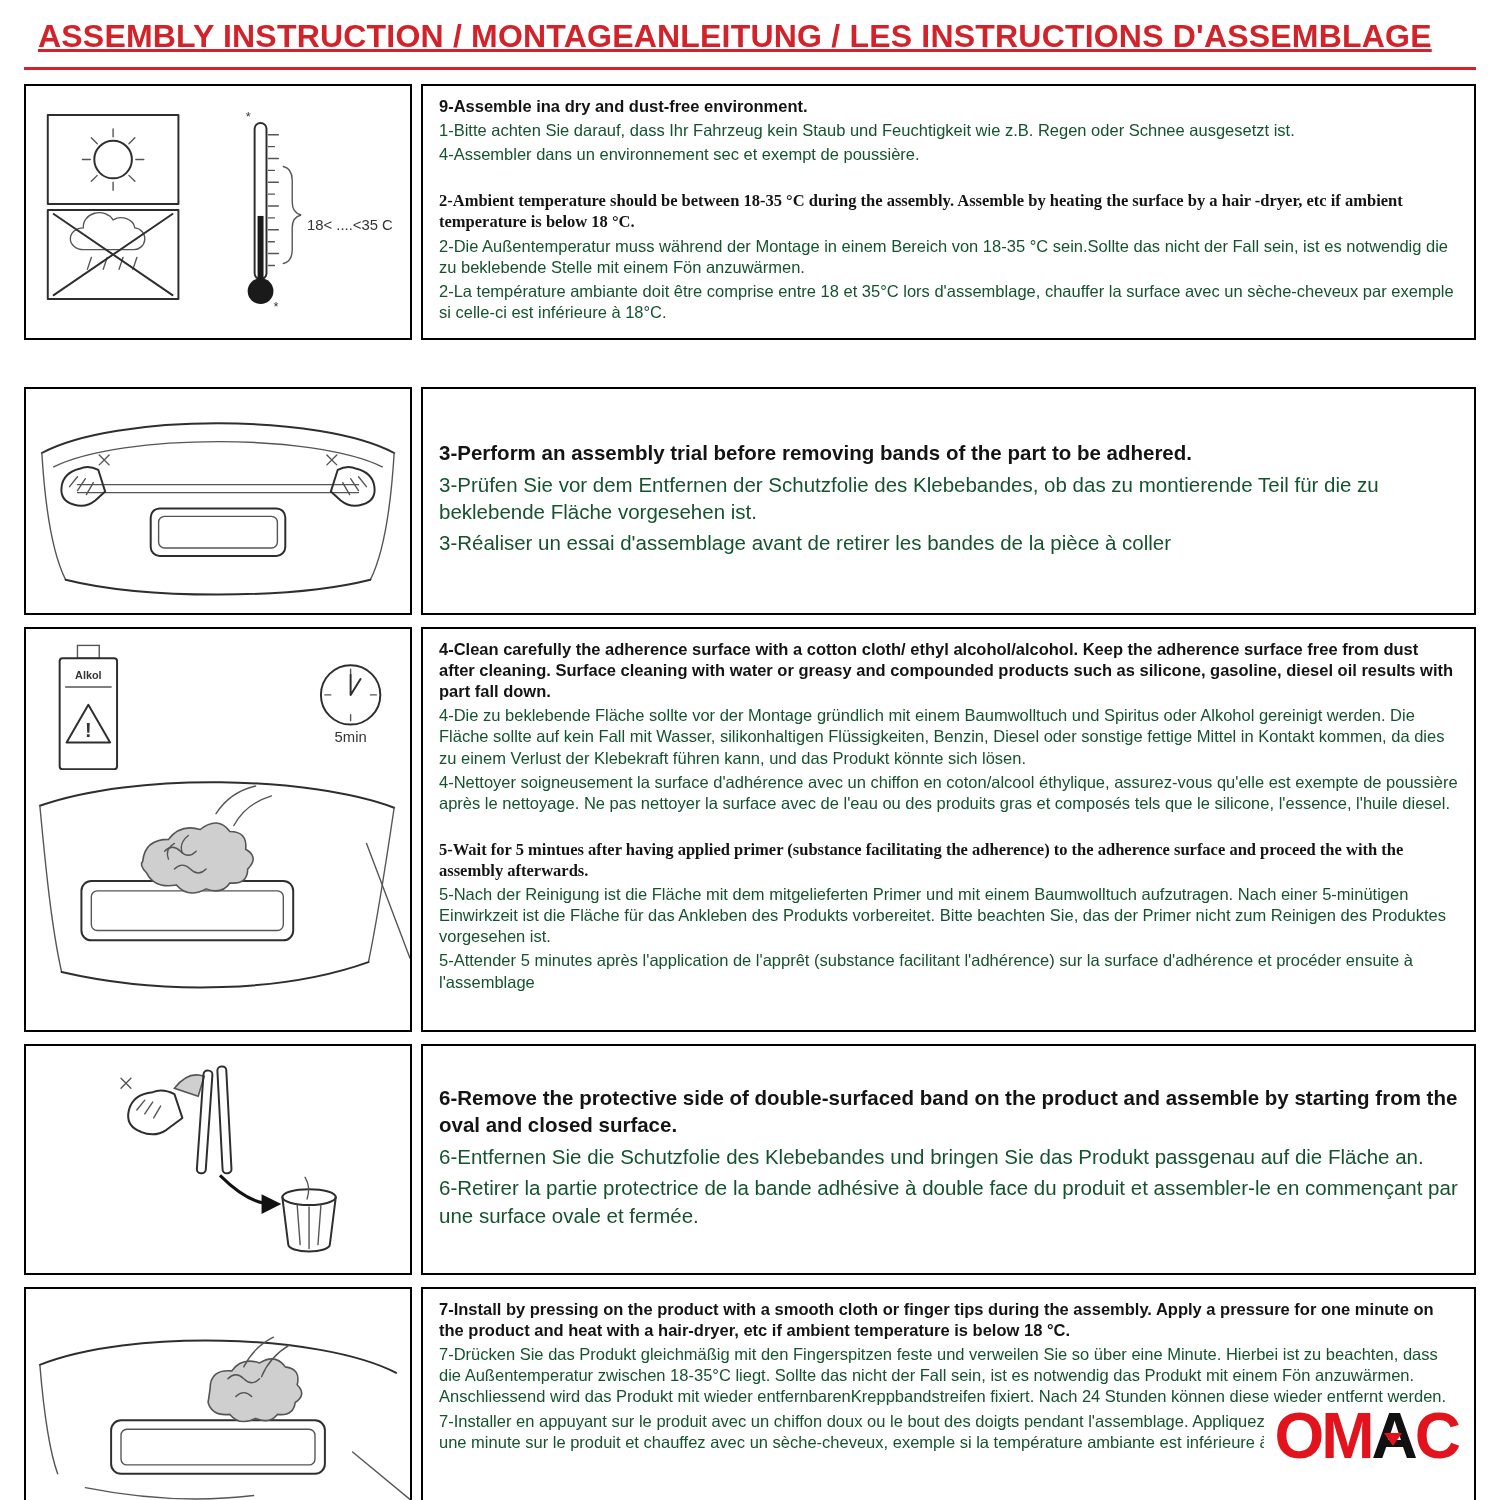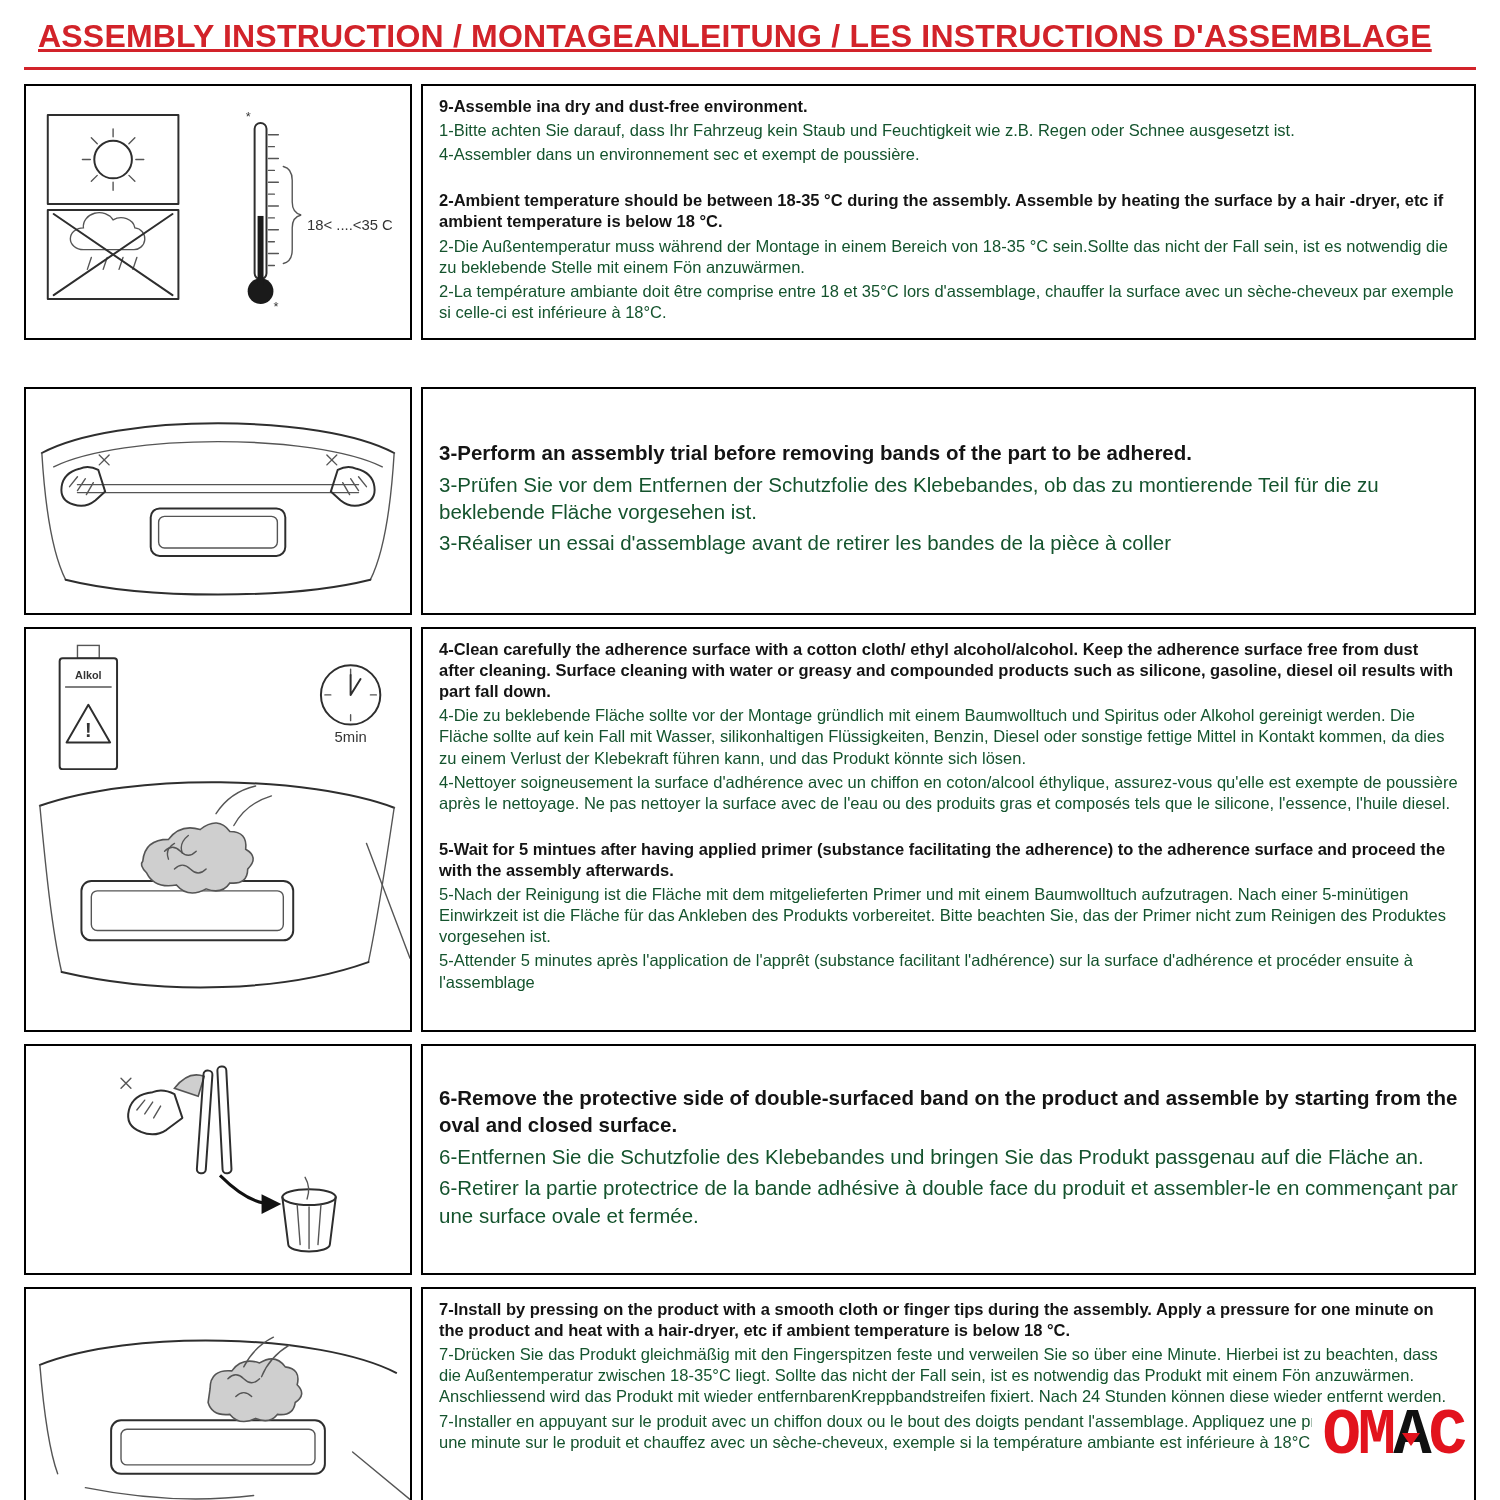--- a/index.html
+++ b/index.html
@@ -12,22 +12,22 @@
   .r3{min-height:405px;}
   .r4{min-height:231px;}
   .r5{min-height:236px;}
   .ibox{flex:0 0 388px;width:388px;border:2px solid #000;background:#fff;display:flex;align-items:center;justify-content:center;box-sizing:border-box;}
   .ibox svg{display:block;width:100%;height:100%;}
   .tbox{flex:1;border:2px solid #000;background:#fff;box-sizing:border-box;padding:10px 16px 12px;display:flex;flex-direction:column;justify-content:flex-start;}
   .tbox.center{justify-content:center;}
   .tbox p{margin:0 0 3px 0;font-size:16.5px;line-height:1.28;color:#14532d;}
   .tbox.big p{font-size:20.5px;line-height:1.34;margin-bottom:4px;}
   .tbox p.b{font-weight:bold;color:#141414;}
-  .tbox p.gap{margin-top:22px;}
-  .logo{position:absolute;right:26px;bottom:32px;background:#fff;padding:2px 10px 0 10px;font-weight:900;font-size:64px;line-height:1;letter-spacing:-3px;font-family:Liberation Mono, monospace;}
+  .tbox p.gap{margin-top:22px;font-family:Liberation Serif, serif;}
+  .logo{position:absolute;right:26px;bottom:32px;background:#fff;padding:2px 16px 0 10px;font-weight:900;font-size:64px;line-height:1;letter-spacing:-3px;font-family:Liberation Sans, sans-serif;}
   .logo .red{color:#e2131d;}
   .logo .blk{color:#111;position:relative;display:inline-block;}
   .logo .blk::after{content:"";position:absolute;left:50%;top:46%;transform:translateX(-50%);border-left:9px solid transparent;border-right:9px solid transparent;border-top:13px solid #e2131d;}
   .ln{stroke:#2e2e2e;stroke-width:2;fill:none;stroke-linecap:round;stroke-linejoin:round;}
   .thin{stroke:#555;stroke-width:1.4;fill:none;stroke-linecap:round;}
   .gray{fill:#cfcfcf;stroke:#555;stroke-width:1.6;}
   .svgtxt{fill:#333;font-family:"Liberation Sans",sans-serif;}
 </style>
 </head>
 <body>

